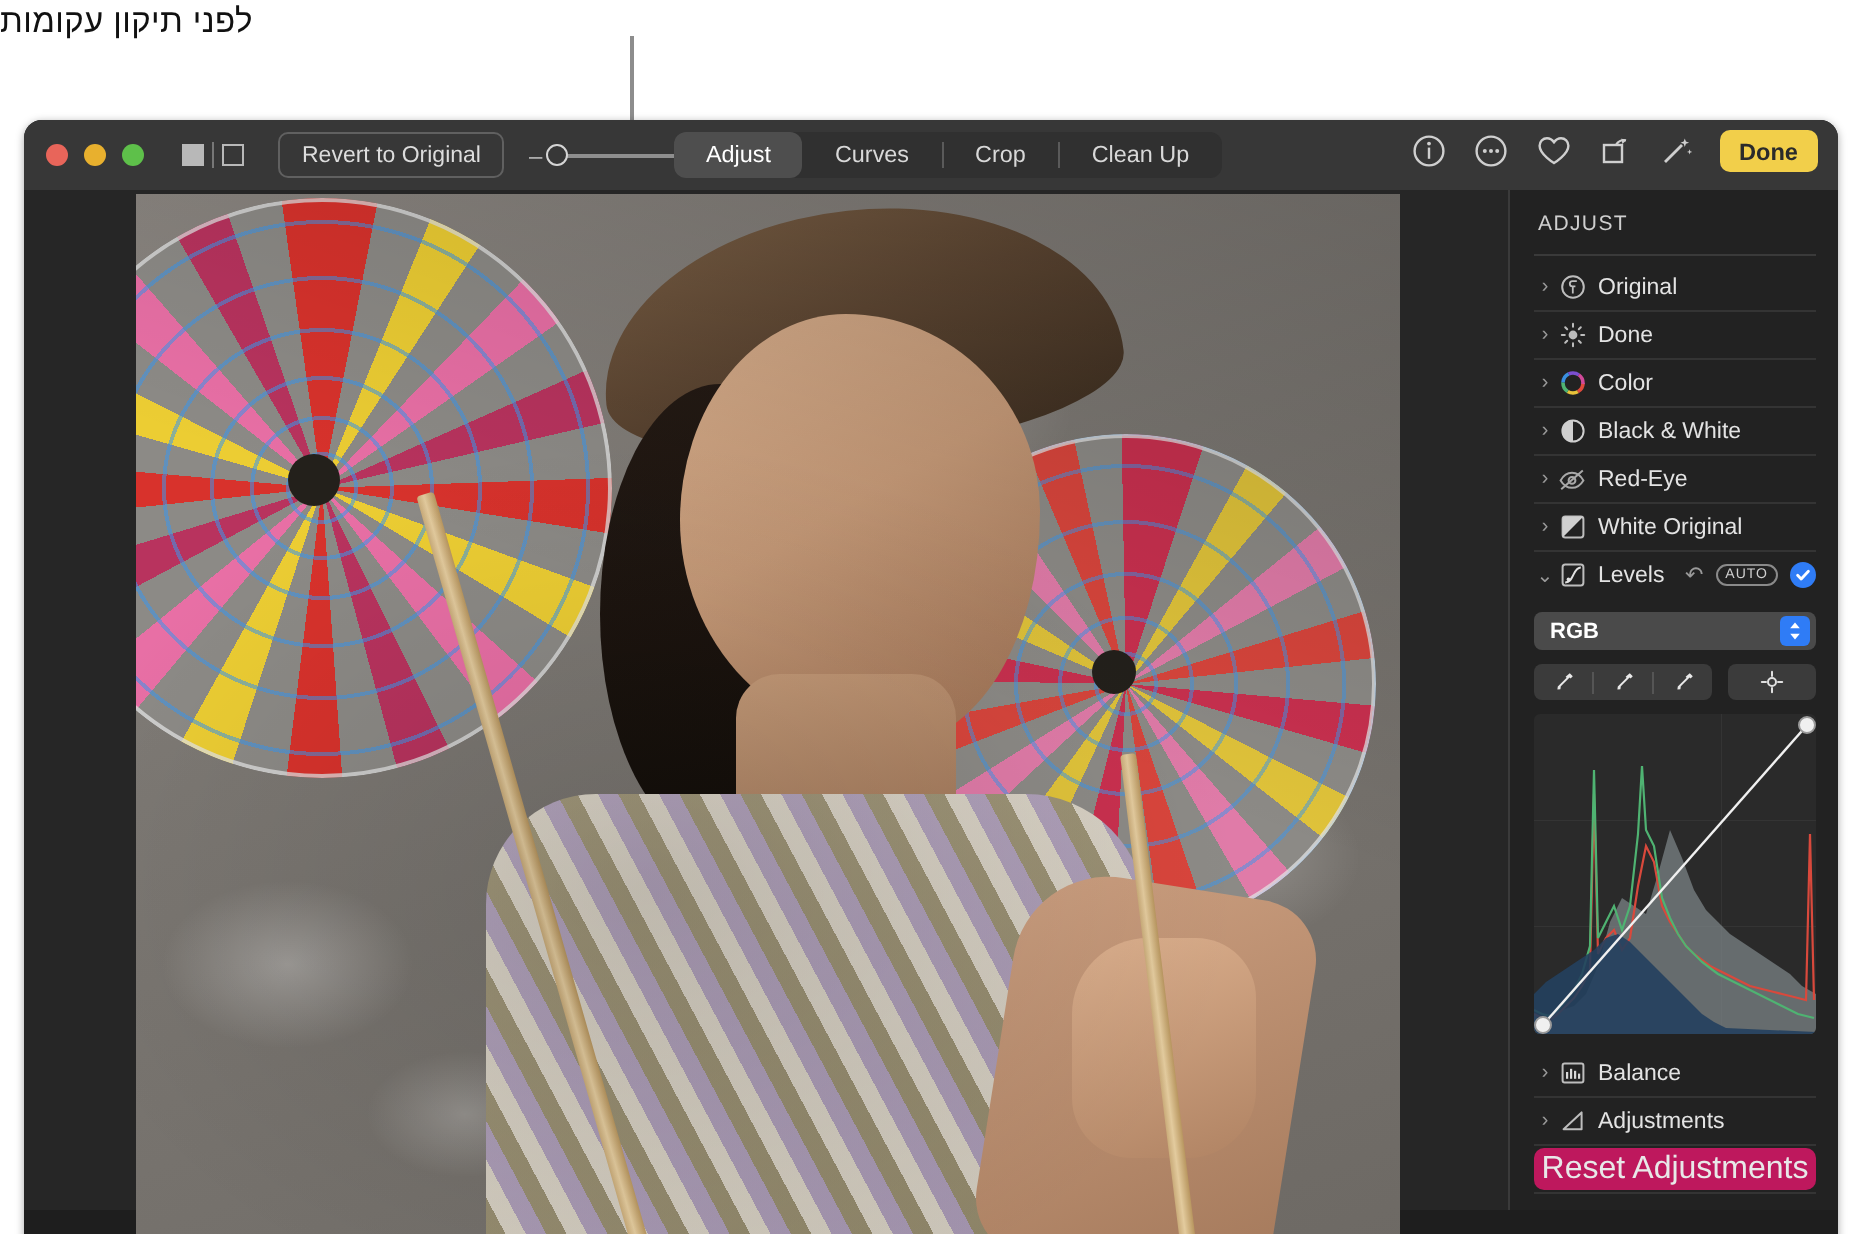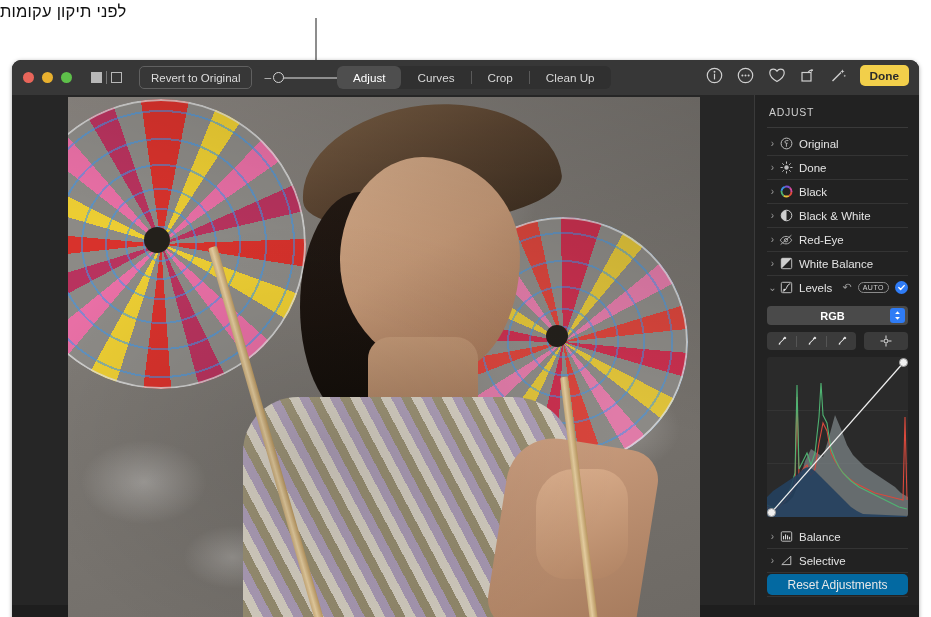--- a/index.html
+++ b/index.html
@@ -164,21 +164,21 @@
   .row-label{font-size:11.5px;color:#e3e3e3;flex:1;}
   .row-reset{font-size:11px;color:#9a9a9a;margin-right:6px;}
   .auto-pill{border:1px solid #8a8a8a;border-radius:7px;font-size:7px;color:#cfcfcf;
              padding:1px 4px;letter-spacing:.5px;margin-right:6px;}
   .check-toggle{width:13px;height:13px;border-radius:50%;background:#2f7cf6;
                 display:flex;align-items:center;justify-content:center;}
 
   .curves-body{margin:0 12px;}
   .rgb-select{
     height:19px;background:#4a4a4a;border-radius:4px;display:flex;align-items:center;
-    padding:0 3px 0 8px;margin-top:7px;cursor:default;text-align:center;
+    padding:0 3px 0 8px;margin-top:7px;cursor:default;
   }
   .rgb-label{font-size:11px;color:#fff;font-weight:bold;flex:1;}
   .rgb-chev{width:15px;height:15px;border-radius:3px;background:#2f7cf6;
             display:flex;align-items:center;justify-content:center;}
 
   .tool-row{display:flex;align-items:center;gap:8px;margin-top:7px;}
   .dropper-group{flex:1;display:flex;background:#3b3b3b;border-radius:4px;height:18px;align-items:center;}
   .dropper{flex:1;display:flex;align-items:center;justify-content:center;height:18px;cursor:default;}
   .dg-sep{width:1px;height:11px;background:#555;}
   .target-btn{width:44px;height:18px;background:#3b3b3b;border-radius:4px;
@@ -186,22 +186,22 @@
 
   .graph{position:relative;margin-top:7px;width:141px;height:160px;background:#2a2a2a;border-radius:3px;overflow:hidden;}
   .graph-grid{position:absolute;inset:0;
     background:
       linear-gradient(to right, transparent 0 33.2%, #343434 33.2% 33.5%, transparent 33.5% 66.4%, #343434 66.4% 66.7%, transparent 66.7%),
       linear-gradient(to bottom, transparent 0 33.2%, #343434 33.2% 33.5%, transparent 33.5% 66.4%, #343434 66.4% 66.7%, transparent 66.7%);}
   .graph svg{position:absolute;inset:0;}
   .node{position:absolute;width:9px;height:9px;border-radius:50%;background:#f0f0f0;border:1px solid #9a9a9a;box-sizing:border-box;}
 
   .reset-adj{
-    position:absolute;left:12px;bottom:10px;width:141px;height:21px;background:#0369a1;border-radius:5px;
-    display:flex;align-items:center;justify-content:center;font-size:12px;color:#e8e8e8;cursor:default;
+    position:absolute;left:12px;bottom:10px;width:141px;height:21px;background:#be185d;border-radius:5px;
+    display:flex;align-items:center;justify-content:center;font-size:16px;color:#e8e8e8;cursor:default;
   }
 </style>
 </head>
 <body>
 
 <div class="callout-text">לפני תיקון עקומות</div>
 <div class="callout-line"></div>
 
 <div class="window">
 
@@ -350,21 +350,21 @@
         <span class="row-icon">
           <svg width="13" height="13" viewBox="0 0 13 13">
             <circle cx="6.5" cy="6.5" r="5" fill="none" stroke="#e04a3c" stroke-width="1.8" stroke-dasharray="5.3 26"></circle>
             <circle cx="6.5" cy="6.5" r="5" fill="none" stroke="#e8c23a" stroke-width="1.8" stroke-dasharray="5.3 26" stroke-dashoffset="-5.3"></circle>
             <circle cx="6.5" cy="6.5" r="5" fill="none" stroke="#4fb372" stroke-width="1.8" stroke-dasharray="5.3 26" stroke-dashoffset="-10.6"></circle>
             <circle cx="6.5" cy="6.5" r="5" fill="none" stroke="#3a8fe0" stroke-width="1.8" stroke-dasharray="5.3 26" stroke-dashoffset="-15.9"></circle>
             <circle cx="6.5" cy="6.5" r="5" fill="none" stroke="#7b4fd0" stroke-width="1.8" stroke-dasharray="5.3 26" stroke-dashoffset="-21.2"></circle>
             <circle cx="6.5" cy="6.5" r="5" fill="none" stroke="#d14a9a" stroke-width="1.8" stroke-dasharray="5.3 26" stroke-dashoffset="-26.5"></circle>
           </svg>
         </span>
-        <span class="row-label">Black</span>
+        <span class="row-label">Color</span>
       </div>
 
       <div class="row">
         <span class="chev">›</span>
         <span class="row-icon">
           <svg width="13" height="13" viewBox="0 0 13 13">
               <circle cx="6.5" cy="6.5" r="5.3" fill="none" stroke="#cfcfcf" stroke-width="1"></circle>
               <path d="M6.5 1.2A5.3 5.3 0 0 0 6.5 11.8z" fill="#cfcfcf"></path>
             </svg>
         </span>
@@ -384,21 +384,21 @@
       </div>
 
       <div class="row">
         <span class="chev">›</span>
         <span class="row-icon">
           <svg width="13" height="13" viewBox="0 0 13 13">
               <rect x="1.3" y="1.3" width="10.4" height="10.4" rx="1.3" fill="none" stroke="#bdbdbd" stroke-width="1"></rect>
               <path d="M11.7 1.3L1.3 11.7V2.6c0-.7.6-1.3 1.3-1.3z" fill="#cfcfcf"></path>
             </svg>
         </span>
-        <span class="row-label">White Balance</span>
+        <span class="row-label">White Original</span>
       </div>
 
       <div class="row" style="border-bottom:none;">
         <span class="chev">⌄</span>
         <span class="row-icon">
           <svg width="13" height="13" viewBox="0 0 13 13">
               <rect x="1.3" y="1.3" width="10.4" height="10.4" rx="1.3" fill="none" stroke="#bdbdbd" stroke-width="1"></rect>
               <path d="M2.6 10.2c2.6 0 3.3-2.2 4.2-4 .8-1.6 1.8-3.4 3.6-3.4" fill="none" stroke="#e2e2e2" stroke-width="1"></path>
               <circle cx="4.2" cy="8.7" r=".9" fill="#e2e2e2"></circle>
             </svg>
@@ -489,21 +489,21 @@
         <span class="row-label">Balance</span>
       </div>
 
       <div class="row">
         <span class="chev">›</span>
         <span class="row-icon">
           <svg width="13" height="13" viewBox="0 0 13 13">
               <path d="M1.8 10.6L10.8 2.2v8.4z" fill="none" stroke="#bdbdbd" stroke-width="1" stroke-linejoin="round"></path>
             </svg>
         </span>
-        <span class="row-label">Selective</span>
+        <span class="row-label">Adjustments</span>
       </div>
 
       <div class="row">
         <span class="chev">›</span>
         <span class="row-icon">
           <svg width="13" height="13" viewBox="0 0 13 13">
               <circle cx="4.2" cy="4" r="1.9" fill="#d9493c"></circle>
               <circle cx="8.6" cy="3.7" r="1.9" fill="#e8c23a"></circle>
               <circle cx="3.4" cy="8.4" r="1.9" fill="#3a8fe0"></circle>
               <circle cx="8.9" cy="8.6" r="1.9" fill="#4fb372"></circle>

